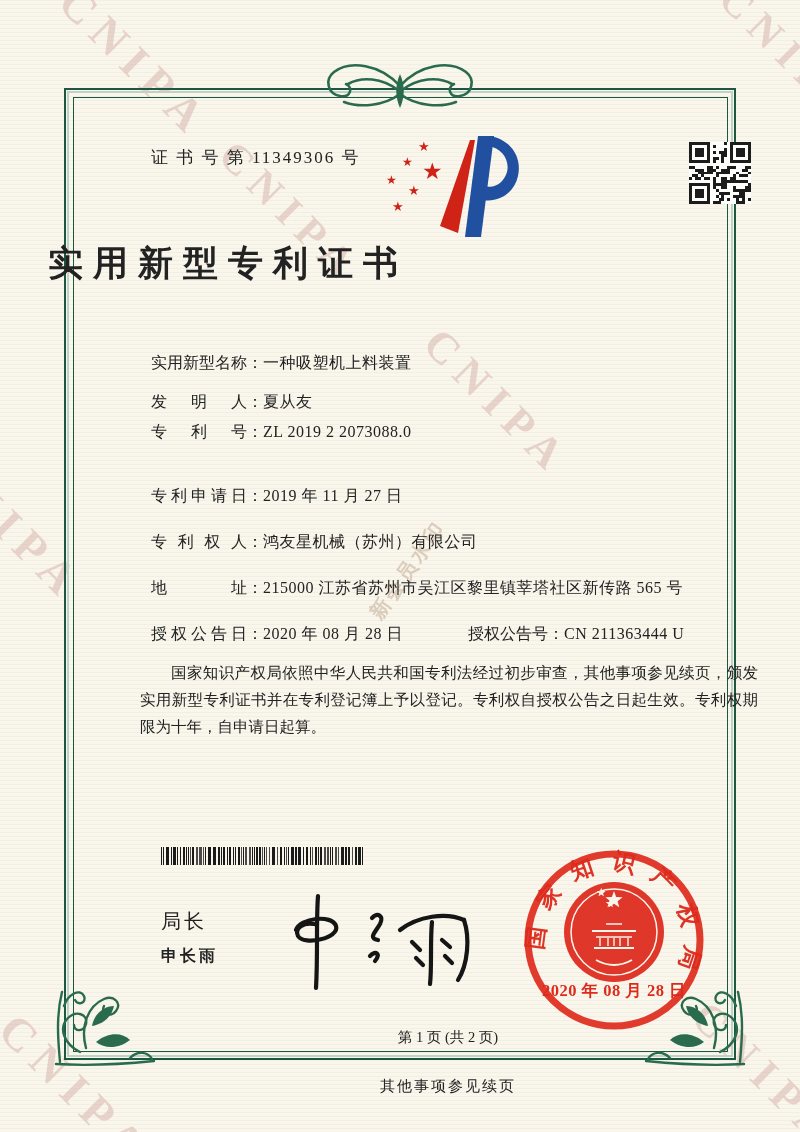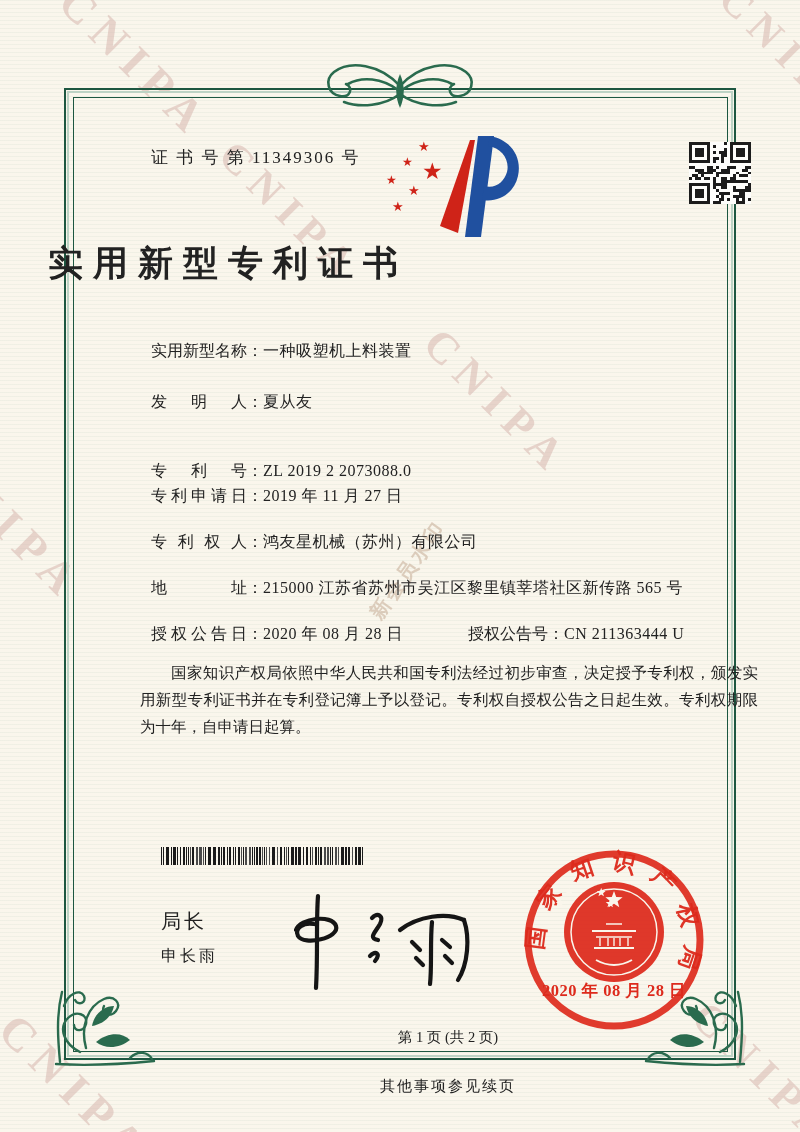--- a/index.html
+++ b/index.html
@@ -47,21 +47,21 @@
   .row{position:absolute; left:0; white-space:nowrap; line-height:22px;}
   .flabel{display:inline-block; width:96px; text-align:justify; text-align-last:justify;
     vertical-align:top;}
   .fvalue{letter-spacing:0.5px;}
   .pair2{position:absolute; left:317px; top:0; white-space:nowrap;}
   .paras{position:absolute; left:92px; top:660px; width:618px; font-size:15.5px;
     line-height:1.74; text-align:justify;}
   .paras p{margin:0; text-indent:2em;}
   .barcode{position:absolute; left:113px; top:847px; width:204px; height:18px;}
   .sig-title{position:absolute; left:113px; top:908px; font-size:20px; letter-spacing:3px;}
-  .sig-name{position:absolute; left:113px; top:946px; font-size:16px; letter-spacing:3px;}
+  .sig-name{position:absolute; left:113px; top:946px; font-size:16px; letter-spacing:3px;font-weight:bold;}
   .signature{position:absolute; left:232px; top:892px; width:196px; height:102px;}
   .seal{position:absolute; left:472px; top:846px; width:188px; height:188px; z-index:6;}
   .page-info{position:absolute; left:0; top:1028px; width:800px; text-align:center;
     font-size:14.5px;}
   .footer-note{position:absolute; left:0; top:1077px; width:800px; text-align:center;
     font-size:15px; letter-spacing:2px;}
 </style>
 </head>
 <body>
 
@@ -264,48 +264,48 @@
           <rect x="44.28571428571429" y="2.9523809523809526" width="14.761904761904763" height="14.761904761904763" fill="#fdfdfb"></rect>
           <rect x="47.23809523809524" y="5.904761904761905" width="8.857142857142858" height="8.857142857142858" fill="#1c1c1c"></rect>
           <rect x="0" y="41.333333333333336" width="20.666666666666668" height="20.666666666666668" fill="#1c1c1c"></rect>
           <rect x="2.9523809523809526" y="44.28571428571429" width="14.761904761904763" height="14.761904761904763" fill="#fdfdfb"></rect>
           <rect x="5.904761904761905" y="47.23809523809524" width="8.857142857142858" height="8.857142857142858" fill="#1c1c1c"></rect>
         </svg></div>
 
     <div class="title">实用新型专利证书</div>
 
     <div class="rows">
-      <div class="row" style="top:340px;">
+      <div class="row" style="top:352px;">
         <span class="flabel">实用新型名称</span><span>：</span><span class="fvalue">一种吸塑机上料装置</span>
       </div>
       <div class="row" style="top:391px;">
         <span class="flabel">发明人</span><span>：</span><span class="fvalue">夏从友</span>
       </div>
-      <div class="row" style="top:460px;font-family:Liberation Serif, serif;">
+      <div class="row" style="top:421px;font-family:Liberation Serif, serif;">
         <span class="flabel">专利号</span><span>：</span><span class="fvalue">ZL 2019 2 2073088.0</span>
       </div>
       <div class="row" style="top:485px;">
         <span class="flabel">专利申请日</span><span>：</span><span class="fvalue">2019 年 11 月 27 日</span>
       </div>
       <div class="row" style="top:531px;">
         <span class="flabel">专利权人</span><span>：</span><span class="fvalue">鸿友星机械（苏州）有限公司</span>
       </div>
       <div class="row" style="top:577px;">
         <span class="flabel">地址</span><span>：</span><span class="fvalue">215000 江苏省苏州市吴江区黎里镇莘塔社区新传路 565 号</span>
       </div>
       <div class="row" style="top:623px;">
         <span class="flabel">授权公告日</span><span>：</span><span class="fvalue">2020 年 08 月 28 日</span>
         <span class="pair2">
           <span>授权公告号</span><span>：</span><span class="fvalue">CN 211363444 U</span>
         </span>
       </div>
     </div>
 
     <div class="paras">
-      <p>国家知识产权局依照中华人民共和国专利法经过初步审查，决定授予专利权，颁发实用新型专利证书并在专利登记簿上予以登记。专利权自授权公告之日起生效。专利权期限为十年，自申请日起算。</p>
+      <p>国家知识产权局依照中华人民共和国专利法经过初步审查，其他事项参见续页，颁发实用新型专利证书并在专利登记簿上予以登记。专利权自授权公告之日起生效。专利权期限为十年，自申请日起算。</p>
     </div>
 
     <svg class="barcode" id="barcode" viewBox="0 0 204 18">
         <rect x="0" y="0" width="1" height="18" fill="#1a1a1a"></rect>
         <rect x="2" y="0" width="1" height="18" fill="#1a1a1a"></rect>
         <rect x="5" y="0" width="3" height="18" fill="#1a1a1a"></rect>
         <rect x="10" y="0" width="1" height="18" fill="#1a1a1a"></rect>
         <rect x="12" y="0" width="3" height="18" fill="#1a1a1a"></rect>
         <rect x="16" y="0" width="1" height="18" fill="#1a1a1a"></rect>
         <rect x="19" y="0" width="1" height="18" fill="#1a1a1a"></rect>

